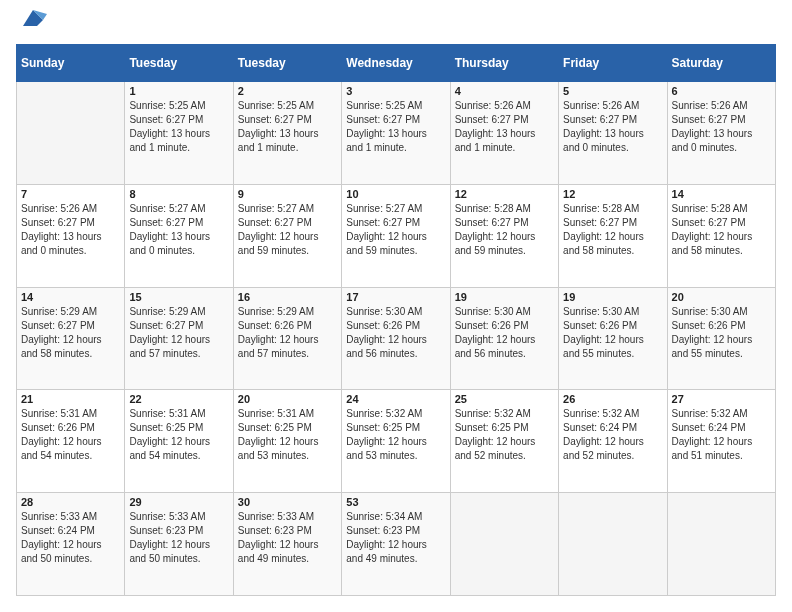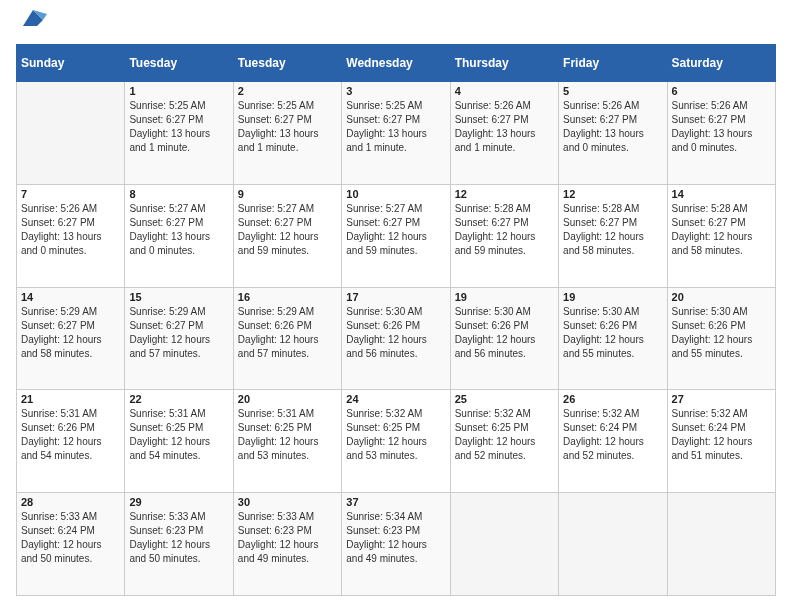--- a/index.html
+++ b/index.html
@@ -336,21 +336,21 @@
 and 50 minutes.</div>
           </td>
           <td>
             <span class="day-num">30</span>
             <div class="day-detail" style="white-space: pre-line;">Sunrise: 5:33 AM
 Sunset: 6:23 PM
 Daylight: 12 hours
 and 49 minutes.</div>
           </td>
           <td>
-            <span class="day-num">37</span>
+            <span class="day-num">53</span>
             <div class="day-detail" style="white-space: pre-line;">Sunrise: 5:34 AM
 Sunset: 6:23 PM
 Daylight: 12 hours
 and 49 minutes.</div>
           </td>
           <td class="empty-cell"></td>
           <td class="empty-cell"></td>
           <td class="empty-cell"></td>
         </tr>
       </tbody>

